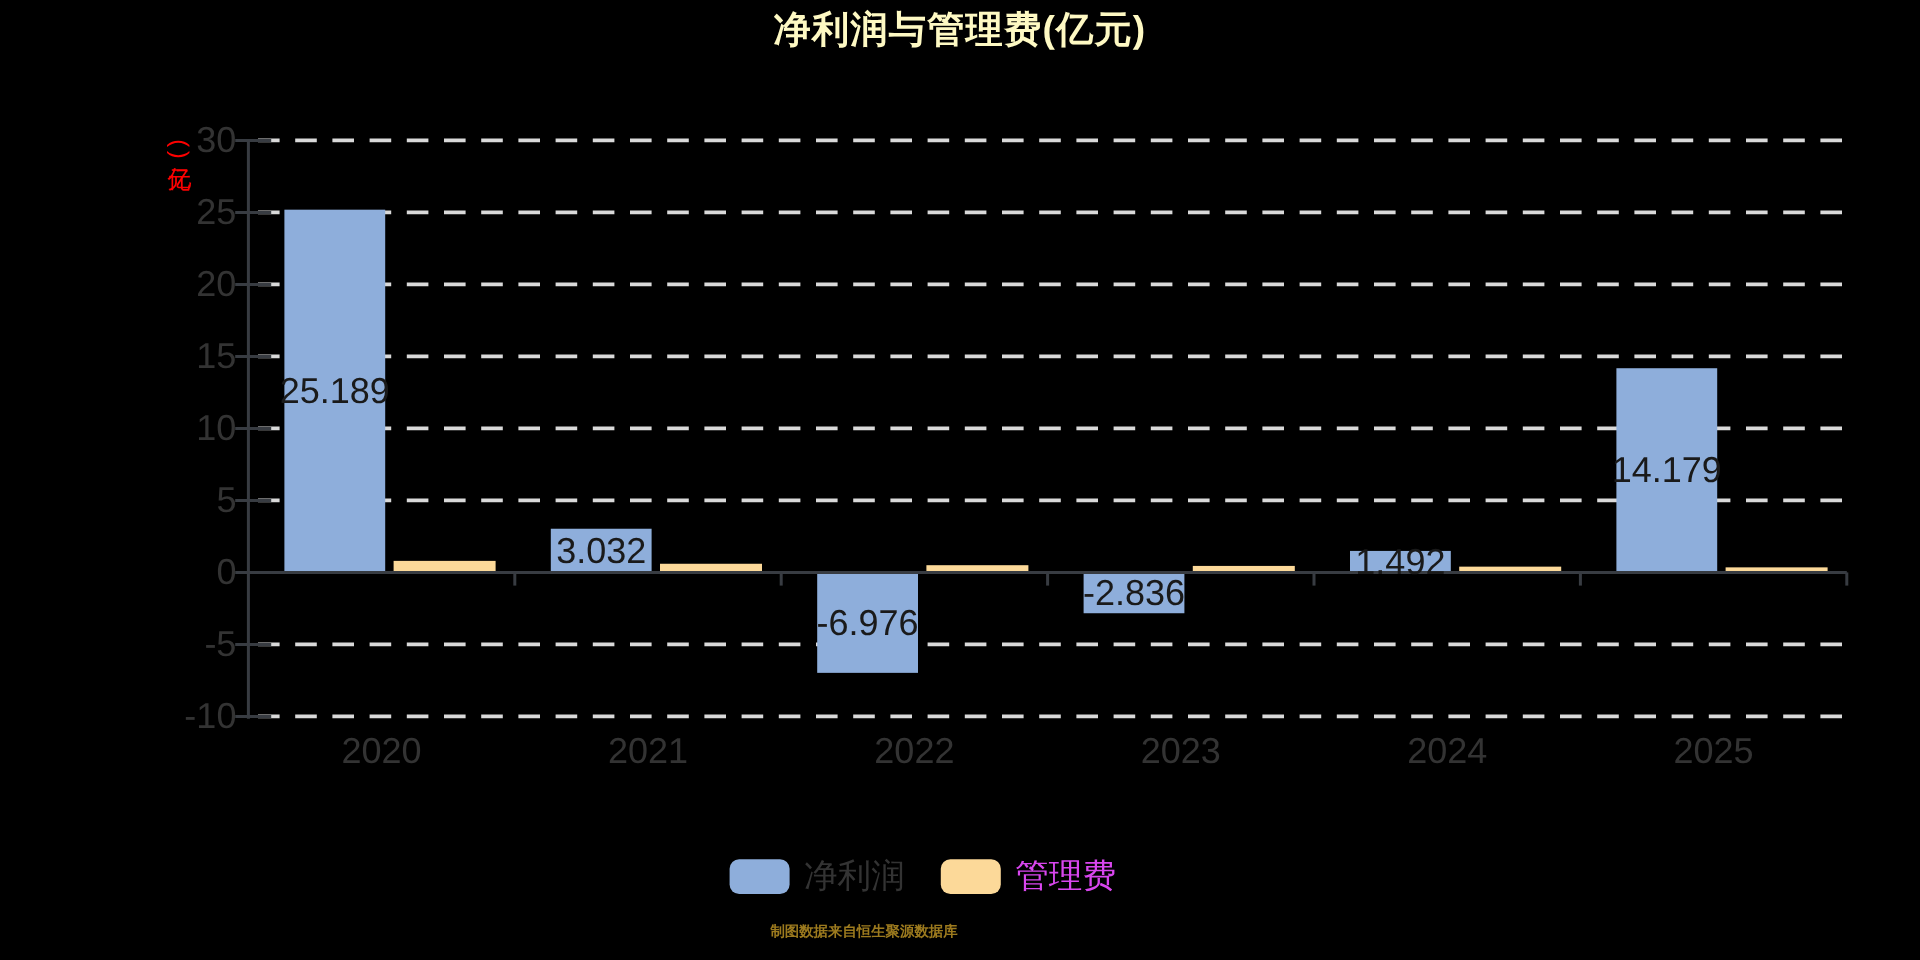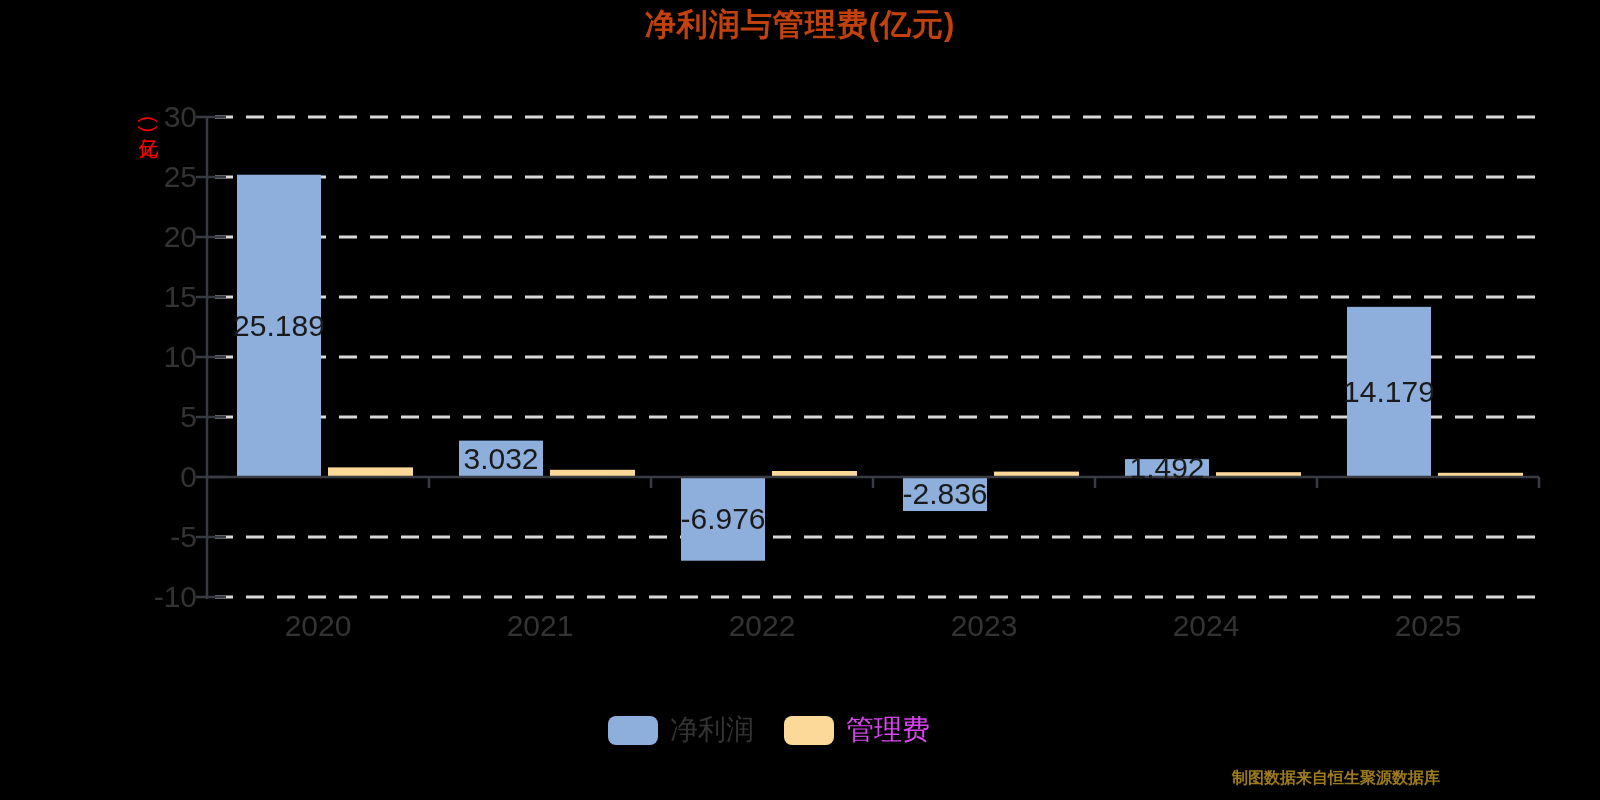--- a/index.html
+++ b/index.html
@@ -22,29 +22,29 @@
   svg.plot{position:absolute;left:0;top:0;}
   .legend{
     position:absolute;left:0;top:712px;width:1538px;height:36px;
     display:flex;justify-content:center;align-items:center;gap:30px;
   }
   .legend-item{display:flex;align-items:center;gap:12px;}
   .legend-swatch{display:inline-block;width:50px;height:29px;border-radius:8px;}
   .legend-label{font-size:28px;color:#333333;}
   .footer-note{
     position:absolute;left:0;top:768px;width:1440px;
-    text-align:right;font-size:16px;font-weight:600;color:#9C7A1E;
+    text-align:center;font-size:12px;font-weight:600;color:#9C7A1E;
   }
 </style>
 </head>
 <body style="background: rgb(0, 0, 0);">
 
 <div class="stage">
 
-  <div class="chart-title" style="color: #c2410c;">净利润与管理费(亿元)</div>
+  <div class="chart-title" style="color: #fef9c3;">净利润与管理费(亿元)</div>
 
   <div class="y-unit" style="color: rgb(255, 0, 0);">(亿元)</div>
 
   <svg class="plot" id="plot" width="1600" height="700">
       <line x1="215" y1="117" x2="1537" y2="117" stroke="#D9D9D9" stroke-width="3" stroke-dasharray="18 13"></line>
       <line x1="215" y1="177" x2="1537" y2="177" stroke="#D9D9D9" stroke-width="3" stroke-dasharray="18 13"></line>
       <line x1="215" y1="237" x2="1537" y2="237" stroke="#D9D9D9" stroke-width="3" stroke-dasharray="18 13"></line>
       <line x1="215" y1="297" x2="1537" y2="297" stroke="#D9D9D9" stroke-width="3" stroke-dasharray="18 13"></line>
       <line x1="215" y1="357" x2="1537" y2="357" stroke="#D9D9D9" stroke-width="3" stroke-dasharray="18 13"></line>
       <line x1="215" y1="417" x2="1537" y2="417" stroke="#D9D9D9" stroke-width="3" stroke-dasharray="18 13"></line>

